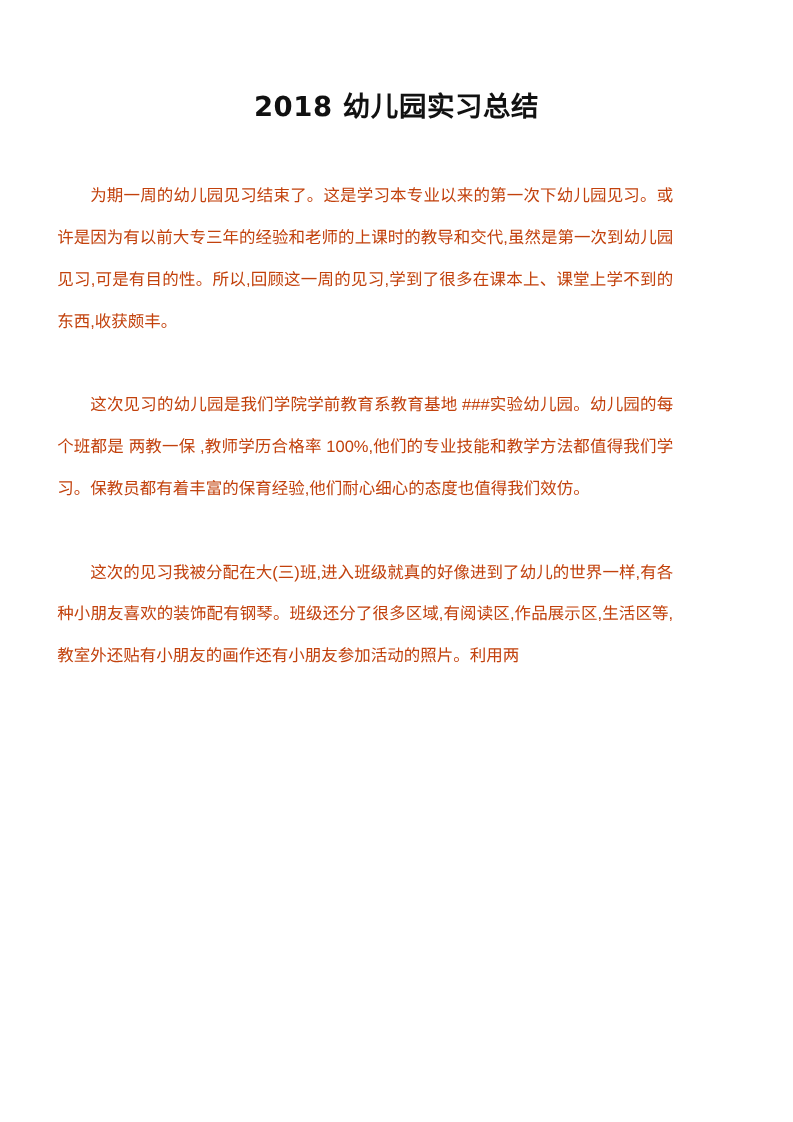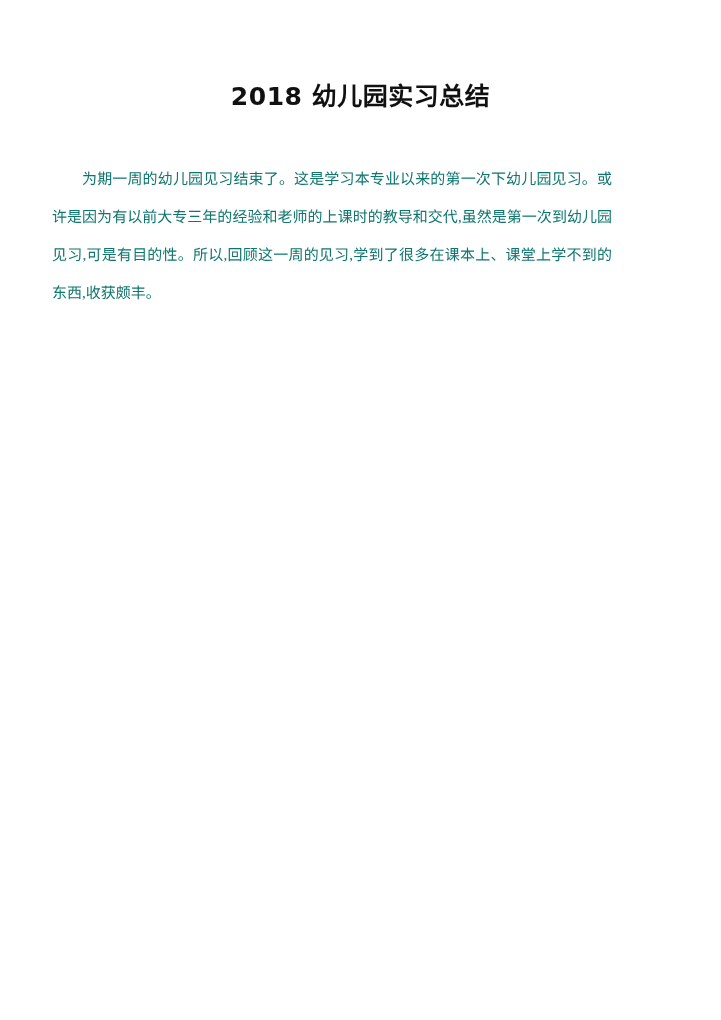--- a/index.html
+++ b/index.html
@@ -49,34 +49,36 @@
   }
 
   .para {
     margin: 0 0 38px 0;
     padding: 0;
     font-size: 15px;
     line-height: 38px;
     text-align: justify;
     text-justify: inter-ideograph;
     text-indent: 2em;
-    color: #0f766e;
-    font-family: Liberation Serif, serif;
+    color: #c2410c;
+    font-family: Liberation Sans, sans-serif;
     word-break: break-all;
     white-space: pre-wrap;
   }
 
   .para:last-child {
     margin-bottom: 0;
   }
 </style>
 </head>
 <body>
 
 <div class="page">
 
   <h1 class="doc-title">2018 幼儿园实习总结</h1>
 
   <div class="body-text">
     <p class="para">为期一周的幼儿园见习结束了。这是学习本专业以来的第一次下幼儿园见习。或许是因为有以前大专三年的经验和老师的上课时的教导和交代,虽然是第一次到幼儿园见习,可是有目的性。所以,回顾这一周的见习,学到了很多在课本上、课堂上学不到的东西,收获颇丰。</p>
+    <p class="para">这次见习的幼儿园是我们学院学前教育系教育基地 ###实验幼儿园。幼儿园的每个班都是 两教一保 ,教师学历合格率 100%,他们的专业技能和教学方法都值得我们学习。保教员都有着丰富的保育经验,他们耐心细心的态度也值得我们效仿。</p>
+    <p class="para">这次的见习我被分配在大(三)班,进入班级就真的好像进到了幼儿的世界一样,有各种小朋友喜欢的装饰配有钢琴。班级还分了很多区域,有阅读区,作品展示区,生活区等,教室外还贴有小朋友的画作还有小朋友参加活动的照片。利用两</p>
   </div>
 
 </div>
 
 </body></html>

